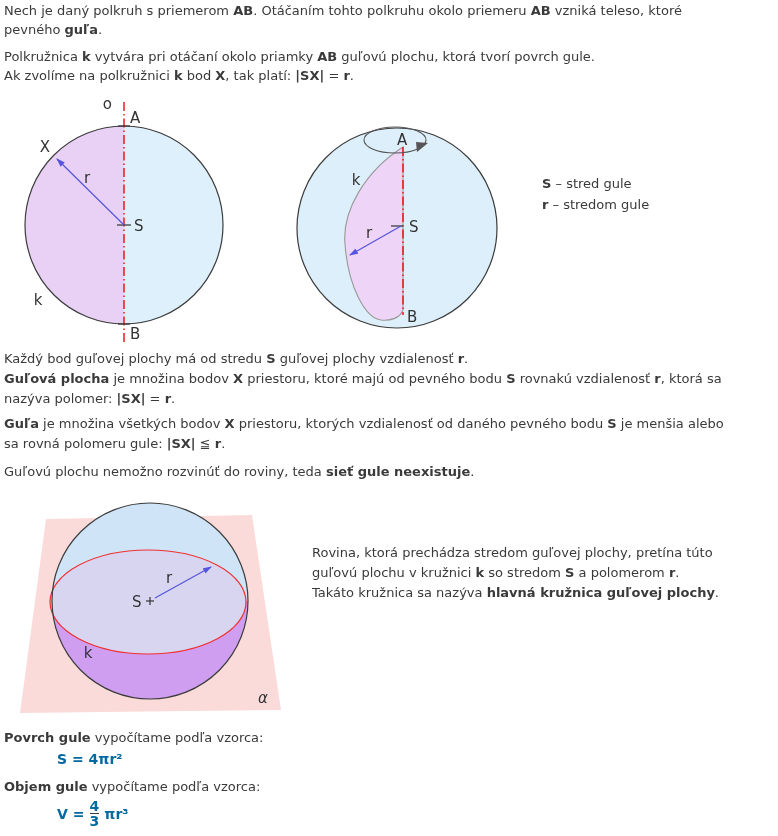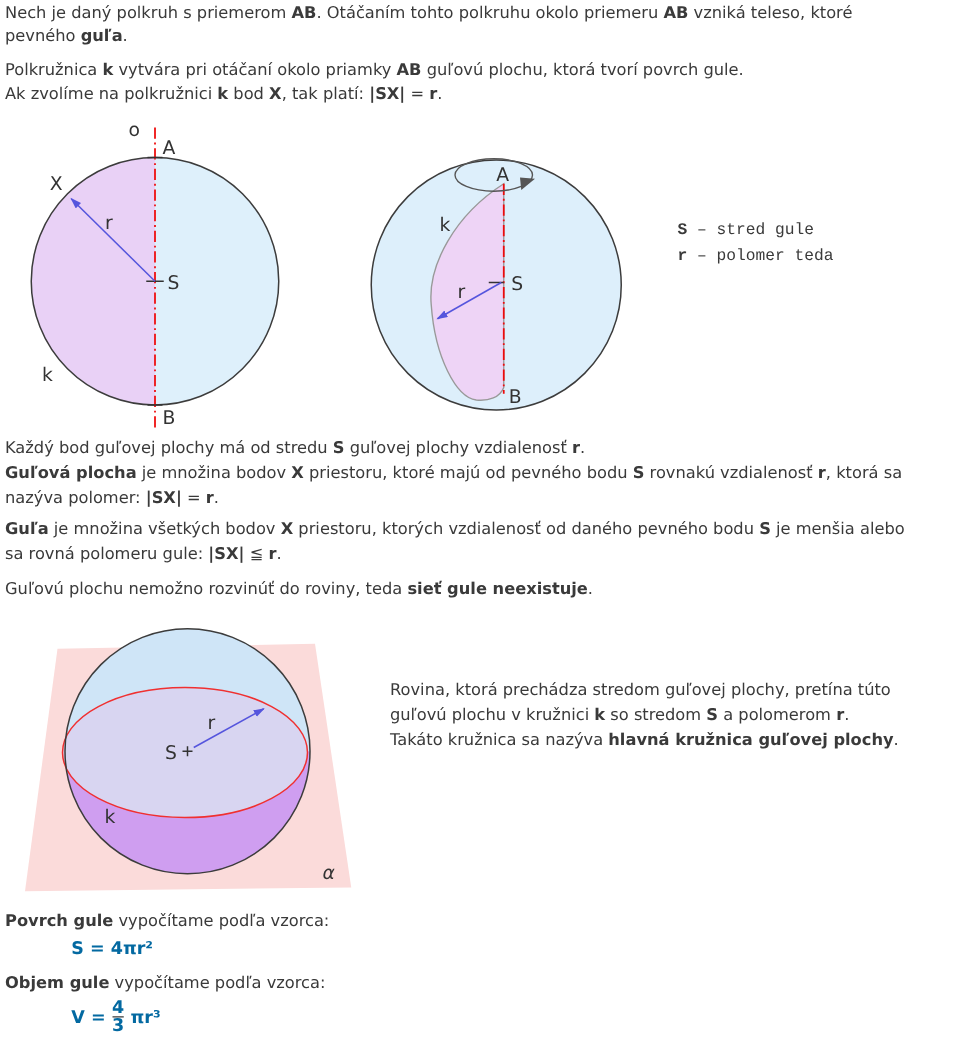--- a/index.html
+++ b/index.html
@@ -63,21 +63,21 @@
     <path d="M138 47 L127 56 L126 46 Z" fill="#555555"></path>
     <line x1="101" y1="130" x2="113" y2="130" stroke="#333" stroke-width="1.2"></line>
     <line x1="111" y1="130" x2="60" y2="159" stroke-width="1.2" marker-end="url(#ab2)" stroke="#5555dd"></line>
     <text x="107" y="49">A</text>
     <text x="117" y="226">B</text>
     <text x="119" y="136">S</text>
     <text x="76" y="142">r</text>
     <text x="66" y="89" text-anchor="middle">k</text>
   </svg>
 
-  <div class="tb lh21" style="left:542px;top:173px;font-family:Liberation Mono, monospace;"><span class="b">S</span><span> – stred gule</span><br><span class="b">r</span><span> – polomer teda</span></div>
+  <div class="tb lh21" style="left:542px;top:173px;"><span class="b">S</span><span> – stred gule</span><br><span class="b">r</span><span> – stredom gule</span></div>
 
   <div class="tb lh20" style="left:4px;top:349px;"><span>Každý bod guľovej plochy má od stredu </span><span class="b">S</span><span> guľovej plochy vzdialenosť </span><span class="b">r</span><span>.</span><br><span class="b">Guľová plocha</span><span> je množina bodov </span><span class="b">X</span><span> priestoru, ktoré majú od pevného bodu </span><span class="b">S</span><span> rovnakú vzdialenosť </span><span class="b">r</span><span>, ktorá sa</span><br><span>nazýva polomer: </span><span class="b">|SX|</span><span> = </span><span class="b">r</span><span>.</span></div>
 
   <div class="tb lh20" style="left:4px;top:414px;"><span class="b">Guľa</span><span> je množina všetkých bodov </span><span class="b">X</span><span> priestoru, ktorých vzdialenosť od daného pevného bodu </span><span class="b">S</span><span> je menšia alebo</span><br><span>sa rovná polomeru gule: </span><span class="b">|SX|</span><span> ≦ </span><span class="b">r</span><span>.</span></div>
 
   <div class="tb" style="left:4px;top:462px;"><span>Guľovú plochu nemožno rozvinúť do roviny, teda </span><span class="b">sieť gule neexistuje</span><span>.</span></div>
 
   <svg style="left:15px;top:495px;" width="290" height="232" viewBox="0 0 290 232">
     <defs>
       <marker id="ab3" markerWidth="10" markerHeight="8" refX="8" refY="3" orient="auto" markerUnits="userSpaceOnUse">

